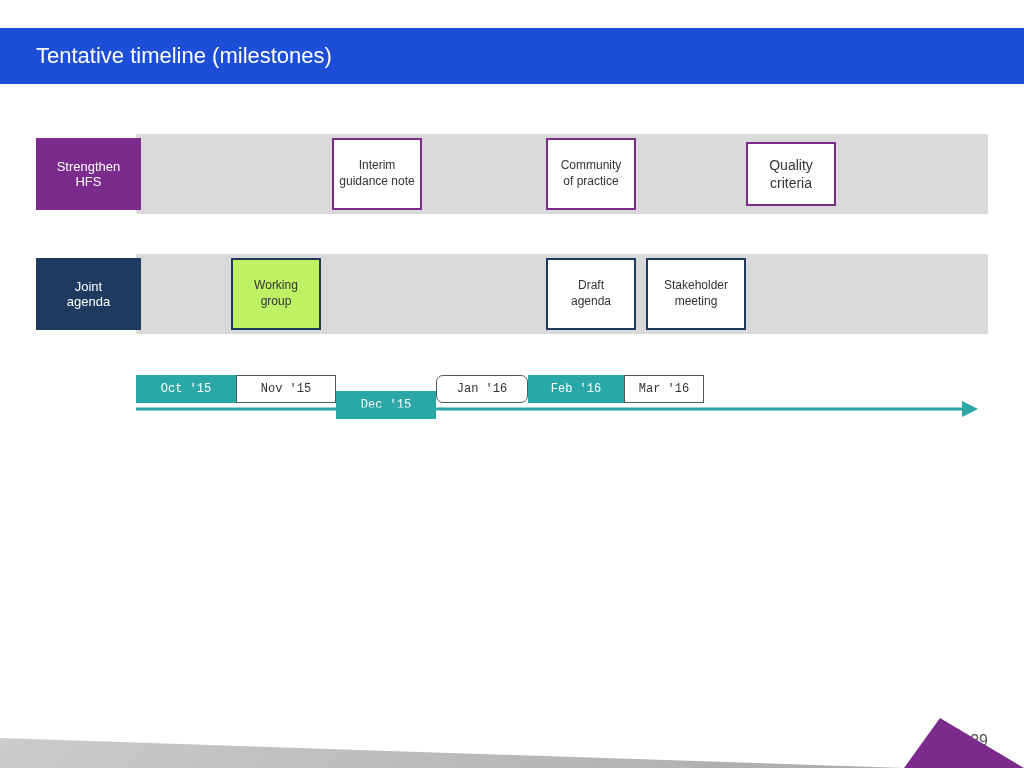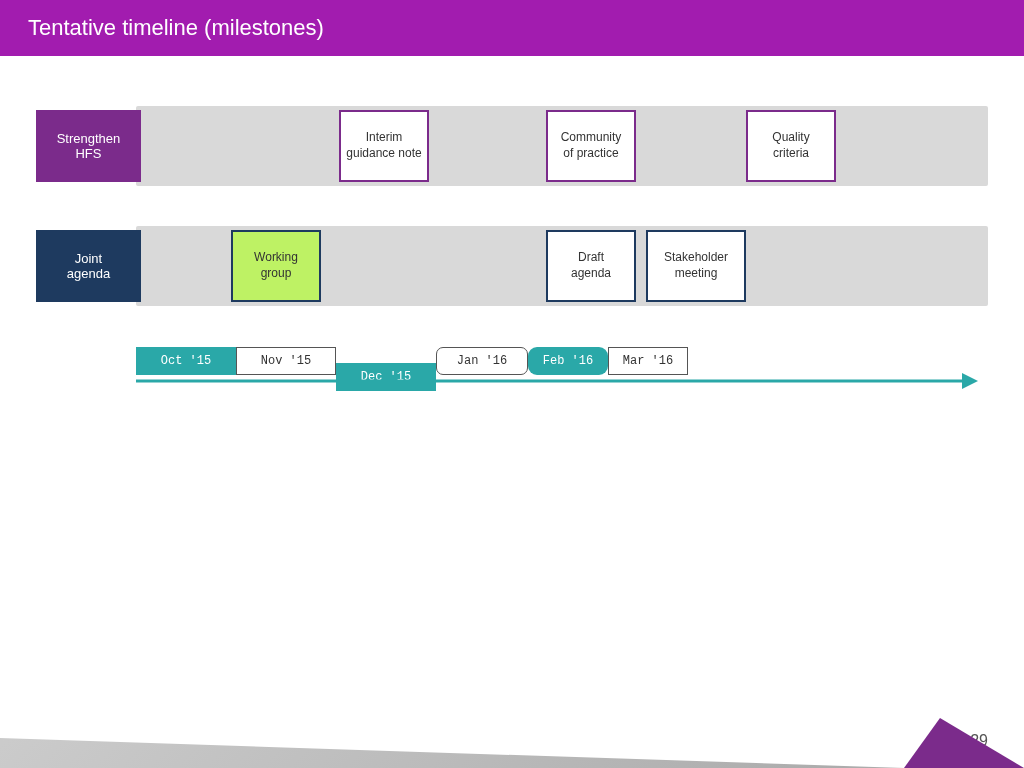--- a/index.html
+++ b/index.html
@@ -7,25 +7,26 @@
       width: 1024px;
       height: 768px;
       font-family: 'Segoe UI', Arial, sans-serif;
       background: #fff;
       overflow: hidden;
       position: relative;
     }
 
     
     .header {
-      background: #a21caf;
+      background: #1d4ed8;
       height: 56px;
       display: flex;
       align-items: center;
-      padding: 0 28px;
+      padding: 0 36px;
+      margin-top: 28px;
     }
     .header-title {
       color: white;
       font-size: 22px;
       font-weight: 400;
     }
 
     
     .content {
       padding: 20px 36px 0 36px;
@@ -71,21 +72,21 @@
       align-items: center;
       justify-content: center;
       text-align: center;
       font-size: 13px;
       font-weight: 500;
       z-index: 3;
     }
 
     .interim-box {
       position: absolute;
-      left: 303px;
+      left: 296px;
       top: 50%;
       transform: translateY(-50%);
       width: 90px;
       height: 72px;
       background: white;
       border: 2px solid #7b2b8b;
       color: #333;
       display: flex;
       align-items: center;
       justify-content: center;
@@ -113,29 +114,29 @@
       line-height: 1.3;
       z-index: 3;
     }
 
     .quality-box {
       position: absolute;
       left: 710px;
       top: 50%;
       transform: translateY(-50%);
       width: 90px;
-      height: 72px;
+      height: 64px;
       background: white;
       border: 2px solid #7b2b8b;
       color: #333;
       display: flex;
       align-items: center;
       justify-content: center;
       text-align: center;
-      font-size: 12px;
+      font-size: 14px;
       line-height: 1.3;
       z-index: 3;
     }
 
     
     .track2 {
       position: relative;
       height: 80px;
       display: flex;
       align-items: center;
@@ -381,21 +382,21 @@
       </div>
       <div class="time-label outlined" style="width:100px;">
         <span>Nov '15</span>
       </div>
       <div class="time-label filled-teal2" style="width:100px;">
         <span>Dec '15</span>
       </div>
       <div class="time-label outlined" style="width:92px;border-radius:7px;">
         <span>Jan '16</span>
       </div>
-      <div class="time-label filled-blue" style="width:80px;border-radius:9px;">
+      <div class="time-label filled-blue" style="width:96px;">
         <span>Feb '16</span>
       </div>
       <div class="time-label outlined" style="width:80px;">
         <span>Mar '16</span>
       </div>
     </div>
     <div class="timeline-line"></div>
     <div class="timeline-arrow"></div>
   </div>
 

